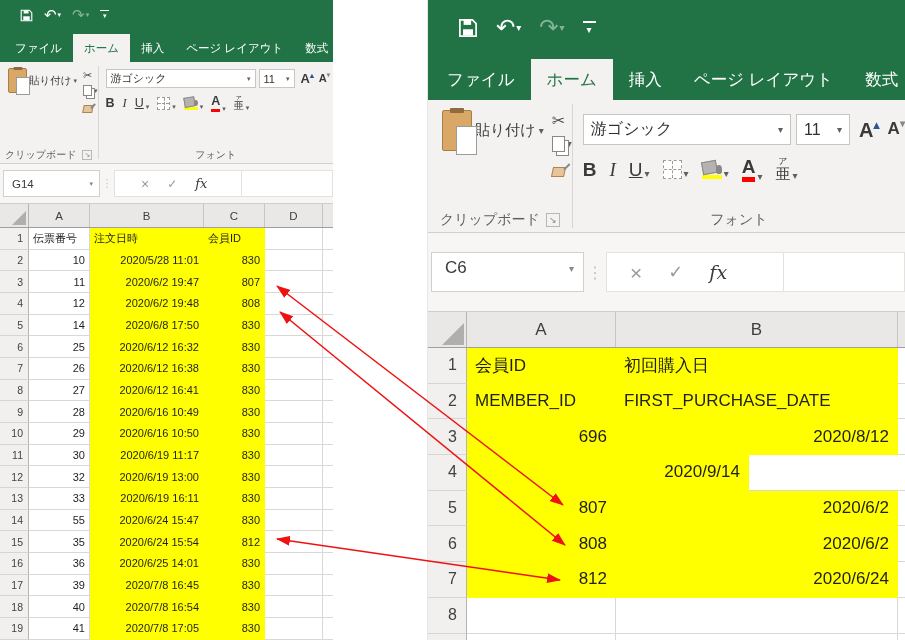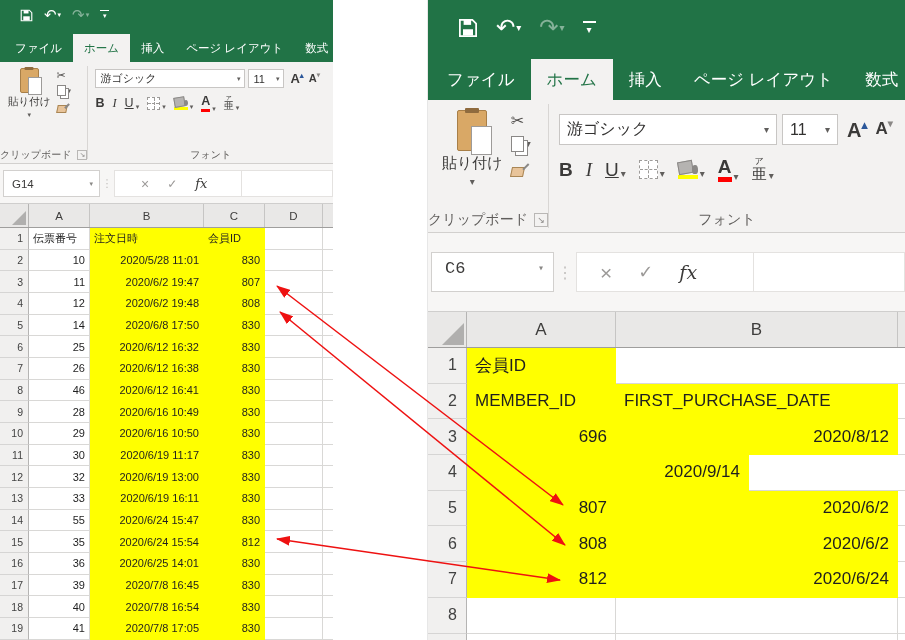--- a/index.html
+++ b/index.html
@@ -51,21 +51,21 @@
   .grp-body{display:flex;flex:1;}
   .grp-label{color:#605e5c;text-align:center;display:flex;align-items:center;justify-content:center;gap:6px;}
   .win-left  .grp-label{font-size:10px;height:17px;}
   .win-right .grp-label{font-size:14px;height:24px;}
   .launch{color:#8a8886;line-height:1;border:1px solid #b9b7b5;display:inline-flex;align-items:center;justify-content:center;}
   .win-left  .launch{font-size:7px;width:10px;height:10px;}
   .win-right .launch{font-size:9px;width:14px;height:14px;}
   .vsep{width:1px;background:#d8d6d4;margin:4px 0;}
 
   .grp-clip .grp-body{align-items:flex-start;}
-  .paste{display:flex;flex-direction:column;align-items:center;}
+  .paste{display:flex;align-items:center;}
   .win-left  .paste{padding:6px 6px 0 8px;gap:2px;}
   .win-right .paste{padding:10px 8px 0 14px;gap:3px;}
   .paste-label{color:#3b3a39;}
   .win-left  .paste-label{font-size:10.5px;}
   .win-right .paste-label{font-size:15px;}
   .mini-col{display:flex;flex-direction:column;justify-content:flex-start;color:#4d4b49;}
   .win-left  .mini-col{gap:4px;padding-top:8px;font-size:11px;}
   .win-right .mini-col{gap:7px;padding-top:13px;font-size:16px;}
   .mini{display:flex;align-items:center;gap:2px;line-height:1;}
   .mini .caret{color:#605e5c;}
@@ -138,21 +138,21 @@
   .ruby-ic{display:inline-flex;flex-direction:column;align-items:center;line-height:1;color:#3b3a39;}
   .win-left  .ruby-ic .rt{font-size:6px;} .win-left  .ruby-ic .rb{font-size:10px;}
   .win-right .ruby-ic .rt{font-size:9px;} .win-right .ruby-ic .rb{font-size:15px;}
 
   
   .fxbar{background:#f7f6f5;border-bottom:1px solid #cfcecd;display:flex;align-items:center;}
   .win-left  .fxbar{height:40px;padding-left:3px;}
   .win-right .fxbar{height:79px;padding-left:3px;}
   .namebox{background:#fff;border:1px solid #d2d0ce;display:flex;align-items:center;justify-content:space-between;color:#3b3a39;}
   .win-left  .namebox{width:97px;height:27px;font-size:11.5px;padding:0 6px 0 8px;}
-  .win-right .namebox{width:123px;height:40px;font-size:17px;padding:0 9px 8px 13px;font-family:Liberation Mono, monospace;}
+  .win-right .namebox{width:153px;height:40px;font-size:17px;padding:0 9px 8px 13px;}
   .namebox .caret{color:#8a8886;}
   .dots{color:#c3c1bf;text-align:center;}
   .win-left  .dots{font-size:11px;width:14px;}
   .win-right .dots{font-size:16px;width:22px;}
   .fxstrip{background:#fff;border:1px solid #e4e2e0;display:flex;align-items:center;flex:1;align-self:stretch;}
   .win-left  .fxstrip{margin:6px 0;gap:18px;padding-left:26px;}
   .win-right .fxstrip{margin:19px 0;gap:26px;padding-left:23px;}
   .fxstrip .xmark,.fxstrip .vmark{color:#9c9a98;line-height:1;}
   .win-left  .xmark{font-size:14px;} .win-left  .vmark{font-size:12px;}
   .win-right .xmark{font-size:21px;} .win-right .vmark{font-size:18px;}
@@ -425,21 +425,21 @@
     <div class="gut wl-gut">7</div>
     <div class="cell wl-a">26</div>
     <div class="cell wl-b ylw">2020/6/12 16:38</div>
     <div class="cell wl-c ylw">830</div>
     <div class="cell wl-d"></div>
     <div class="cell wl-e"></div>
   </div>
 
   <div class="r align-right">
     <div class="gut wl-gut">8</div>
-    <div class="cell wl-a">46</div>
+    <div class="cell wl-a">27</div>
     <div class="cell wl-b ylw">2020/6/12 16:41</div>
     <div class="cell wl-c ylw">830</div>
     <div class="cell wl-d"></div>
     <div class="cell wl-e"></div>
   </div>
 
   <div class="r align-right">
     <div class="gut wl-gut">9</div>
     <div class="cell wl-a">28</div>
     <div class="cell wl-b ylw">2020/6/16 10:49</div>
@@ -689,20 +689,21 @@
 
   <div class="ch wr-c">
               <span></span>
             </div>
 </span>
       </div>
       <div class="rows">
   <div class="r align-left hl">
     <div class="gut wr-gut">1</div>
     <div class="cell wr-a chl">会員ID</div>
+    <div class="cell wr-b chl">初回購入日</div>
     <div class="cell wr-c"></div>
   </div>
 
   <div class="r align-left hl">
     <div class="gut wr-gut">2</div>
     <div class="cell wr-a chl">MEMBER_ID</div>
     <div class="cell wr-b chl">FIRST_PURCHASE_DATE</div>
     <div class="cell wr-c"></div>
   </div>
 

